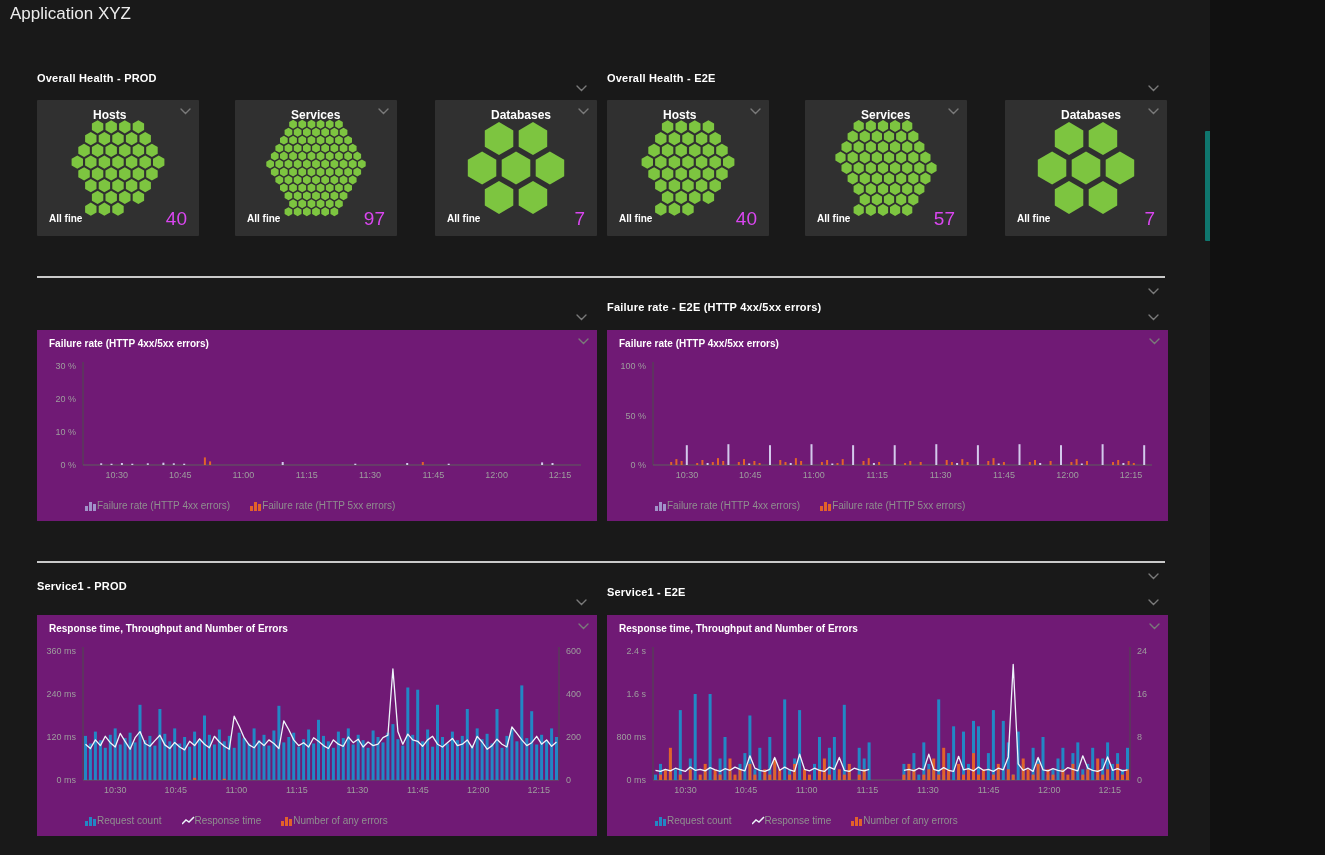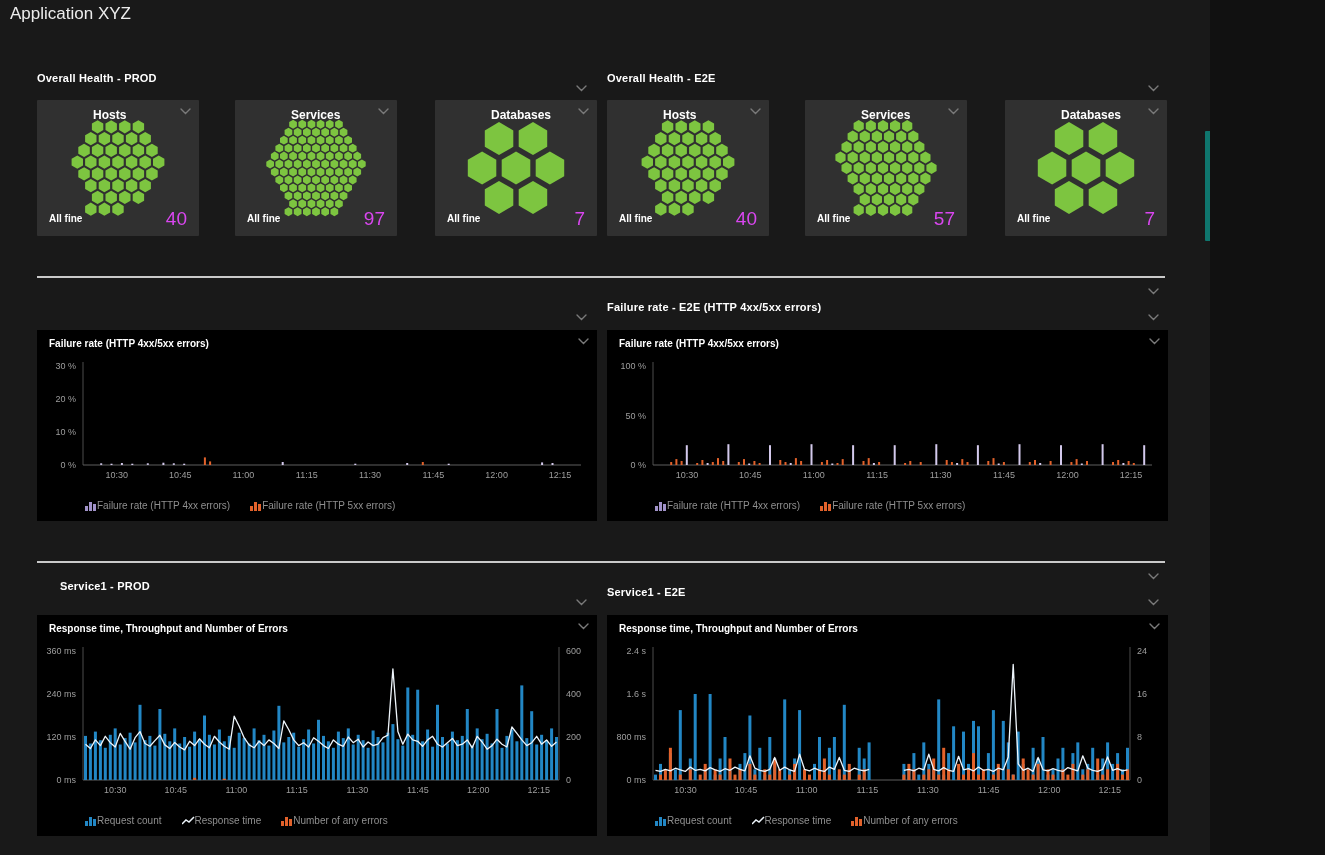--- a/index.html
+++ b/index.html
@@ -12,21 +12,21 @@
   .tile{position:absolute;background:#303030;border-radius:1px;}
   .tile-head{display:flex;align-items:flex-start;padding:8px 8px 0 12px;}
   .tile-label{font-size:12px;font-weight:bold;color:#fff;flex:0 0 auto;padding-left:44px;}
   .head-spacer{flex:1 1 auto;}
   .hex-svg{position:absolute;left:0;top:16px;}
   .hex-status{position:absolute;left:12px;bottom:12px;font-size:10px;font-weight:bold;color:#fff;}
   .hex-count{position:absolute;right:12px;bottom:6px;font-size:19px;color:#d946ef;text-align:center;}
   .problems-tile{background:#252525;border:5px solid #0f766e;}
   .problems-dash{width:20px;height:1px;background:#5c5c5c;margin:6px 8px 0 10px;}
   .problems-value{position:absolute;right:14px;bottom:6px;font-size:34px;color:#d8d8d8;}
-  .chart-tile{position:absolute;background:#000000;}
+  .chart-tile{position:absolute;background:#701a75;}
   .chart-head{display:flex;align-items:flex-start;padding:8px 8px 0 12px;}
   .chart-title{font-size:10px;font-weight:bold;color:#fff;}
   .plot{position:absolute;left:0;top:26px;}
   .legend{position:absolute;left:48px;bottom:10px;display:flex;gap:20px;align-items:center;}
   .legend-item{display:flex;align-items:center;font-size:10px;color:#8f8f8f;}
 </style>
 </head>
 <body>
 
 <div class="dashboard" id="dashboard">
@@ -52,21 +52,21 @@
       </svg></span>
   <span class="chev-abs" style="left:1148px;top:307px;"><svg width="11" height="7">
         <polyline points="1,1 5.5,5.5 10,1" fill="none" stroke="#7a7a7a" stroke-width="1.4" stroke-linecap="round"></polyline>
       </svg></span>
 
   <div class="divider" style="top:561px;"></div>
   <span class="chev-abs" style="left:1148px;top:566px;"><svg width="11" height="7">
         <polyline points="1,1 5.5,5.5 10,1" fill="none" stroke="#7a7a7a" stroke-width="1.4" stroke-linecap="round"></polyline>
       </svg></span>
 
-  <h2 class="sec" style="left:37px;top:580px;margin-left:23px;">Service1 - PROD</h2>
+  <h2 class="sec" style="left:37px;top:580px;">Service1 - PROD</h2>
   <h2 class="sec" style="left:607px;top:586px;">Service1 - E2E</h2>
   <span class="chev-abs" style="left:576px;top:592px;"><svg width="11" height="7">
         <polyline points="1,1 5.5,5.5 10,1" fill="none" stroke="#7a7a7a" stroke-width="1.4" stroke-linecap="round"></polyline>
       </svg></span>
   <span class="chev-abs" style="left:1148px;top:592px;"><svg width="11" height="7">
         <polyline points="1,1 5.5,5.5 10,1" fill="none" stroke="#7a7a7a" stroke-width="1.4" stroke-linecap="round"></polyline>
       </svg></span>
 
   <div class="tile problems-tile" style="left:1205px;top:131px;width:105px;height:100px;">
     <div class="tile-head">

